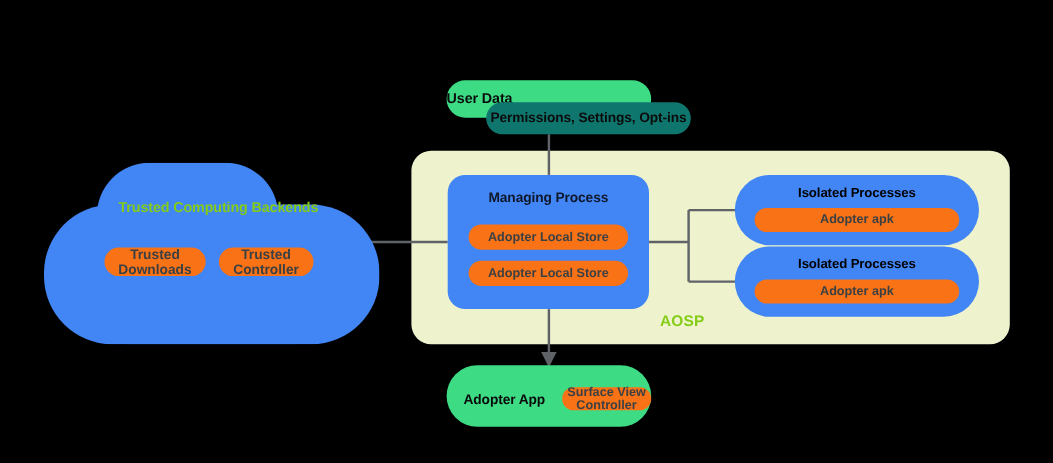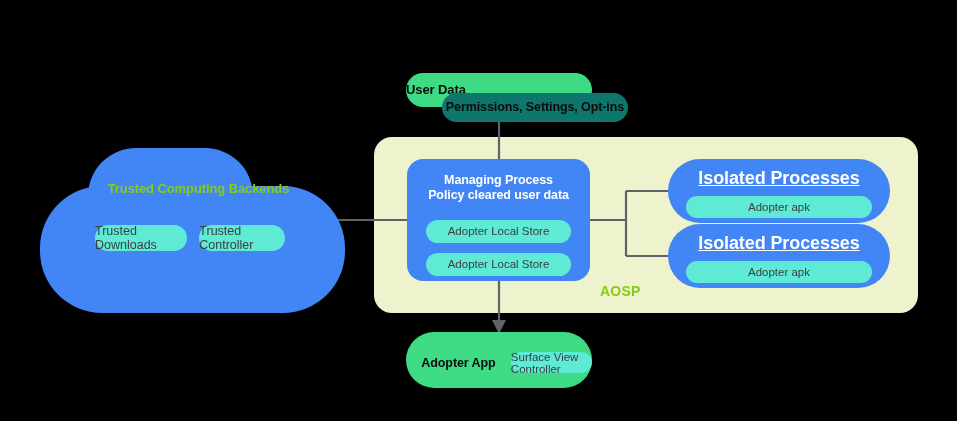--- a/index.html
+++ b/index.html
@@ -18,29 +18,30 @@
     overflow: hidden;
   }
   
   .node-title {
     font-weight: bold;
     letter-spacing: -0.1px;
     text-align: center;
     line-height: 1.22;
   }
   .pill {
-    background: #5eead4;
+    background: #f97316;
     border-radius: 999px;
     display: flex;
     align-items: center;
     justify-content: center;
     color: #3C4043;
     font-size: 12.5px;
-    text-align: left;
+    text-align: center;
     box-sizing: border-box;
+    font-weight: bold;
   }
 
   
   .aosp-box {
     position: absolute;
     left: 374px;
     top: 137px;
     width: 544px;
     height: 176px;
     background: #EEF3CE;
@@ -144,21 +145,21 @@
     top: 159px;
     width: 183px;
     height: 122px;
     background: #4285F4;
     border-radius: 16px;
     display: flex;
     flex-direction: column;
     align-items: center;
   }
   .managing .node-title {
-    color: #ffffff;
+    color: #0f172a;
     font-size: 12.5px;
     margin-top: 14px;
     width: 100%;
   }
   .managing .pill {
     width: 145px;
     height: 23px;
     font-size: 11.5px;
   }
   .managing .store-1 { margin-top: 16px; }
@@ -171,23 +172,22 @@
     height: 64px;
     background: #4285F4;
     border-radius: 999px;
     display: flex;
     flex-direction: column;
     align-items: center;
   }
   .iso-1 { left: 668px; top: 159px; }
   .iso-2 { left: 668px; top: 224px; }
   .isolated .node-title {
-    color: #ffffff;
-    font-size: 18px;
-    text-decoration: underline;
+    color: #000000;
+    font-size: 12px;
     margin-top: 9px;
     width: 100%;
   }
   .isolated .pill {
     width: 186px;
     height: 22px;
     font-size: 11.5px;
     margin-top: 6px;
   }
 
@@ -269,21 +269,20 @@
     <div class="node-title">User Data</div>
   </div>
 
   <div class="permissions">
     <div class="node-title">Permissions,  Settings, Opt-ins</div>
   </div>
 
   <div class="managing">
     <div class="node-title">
       <div>Managing Process</div>
-      <div>Policy cleared user data</div>
     </div>
     <div class="pill store-1">Adopter Local Store</div>
     <div class="pill store-2">Adopter Local Store</div>
   </div>
 
   <div class="isolated iso-1">
     <div class="node-title">Isolated Processes</div>
     <div class="pill">Adopter apk</div>
   </div>
 

